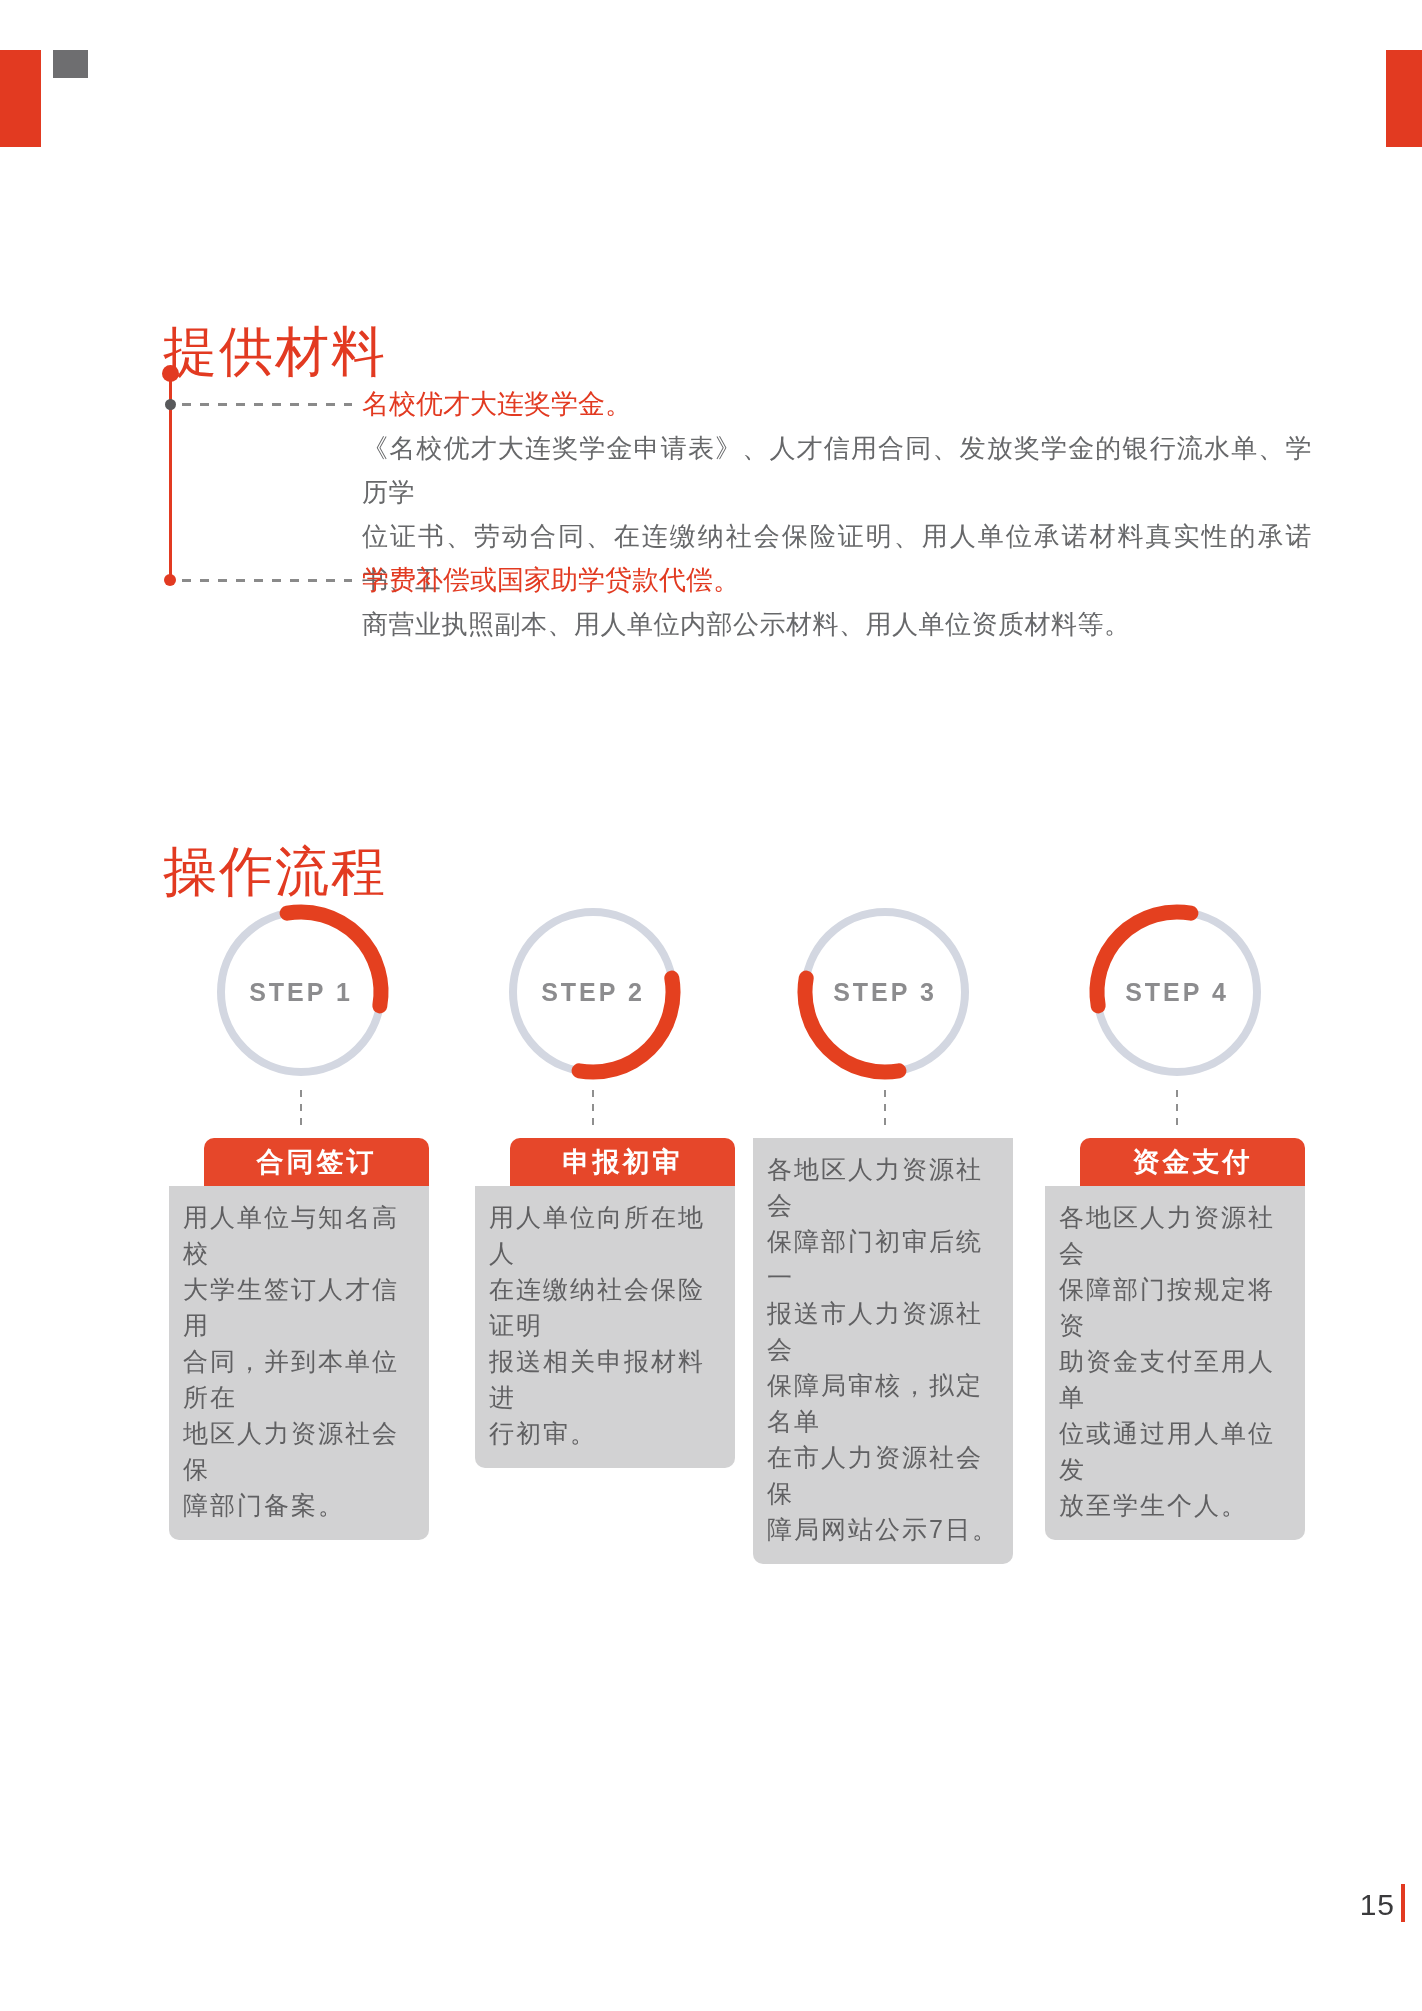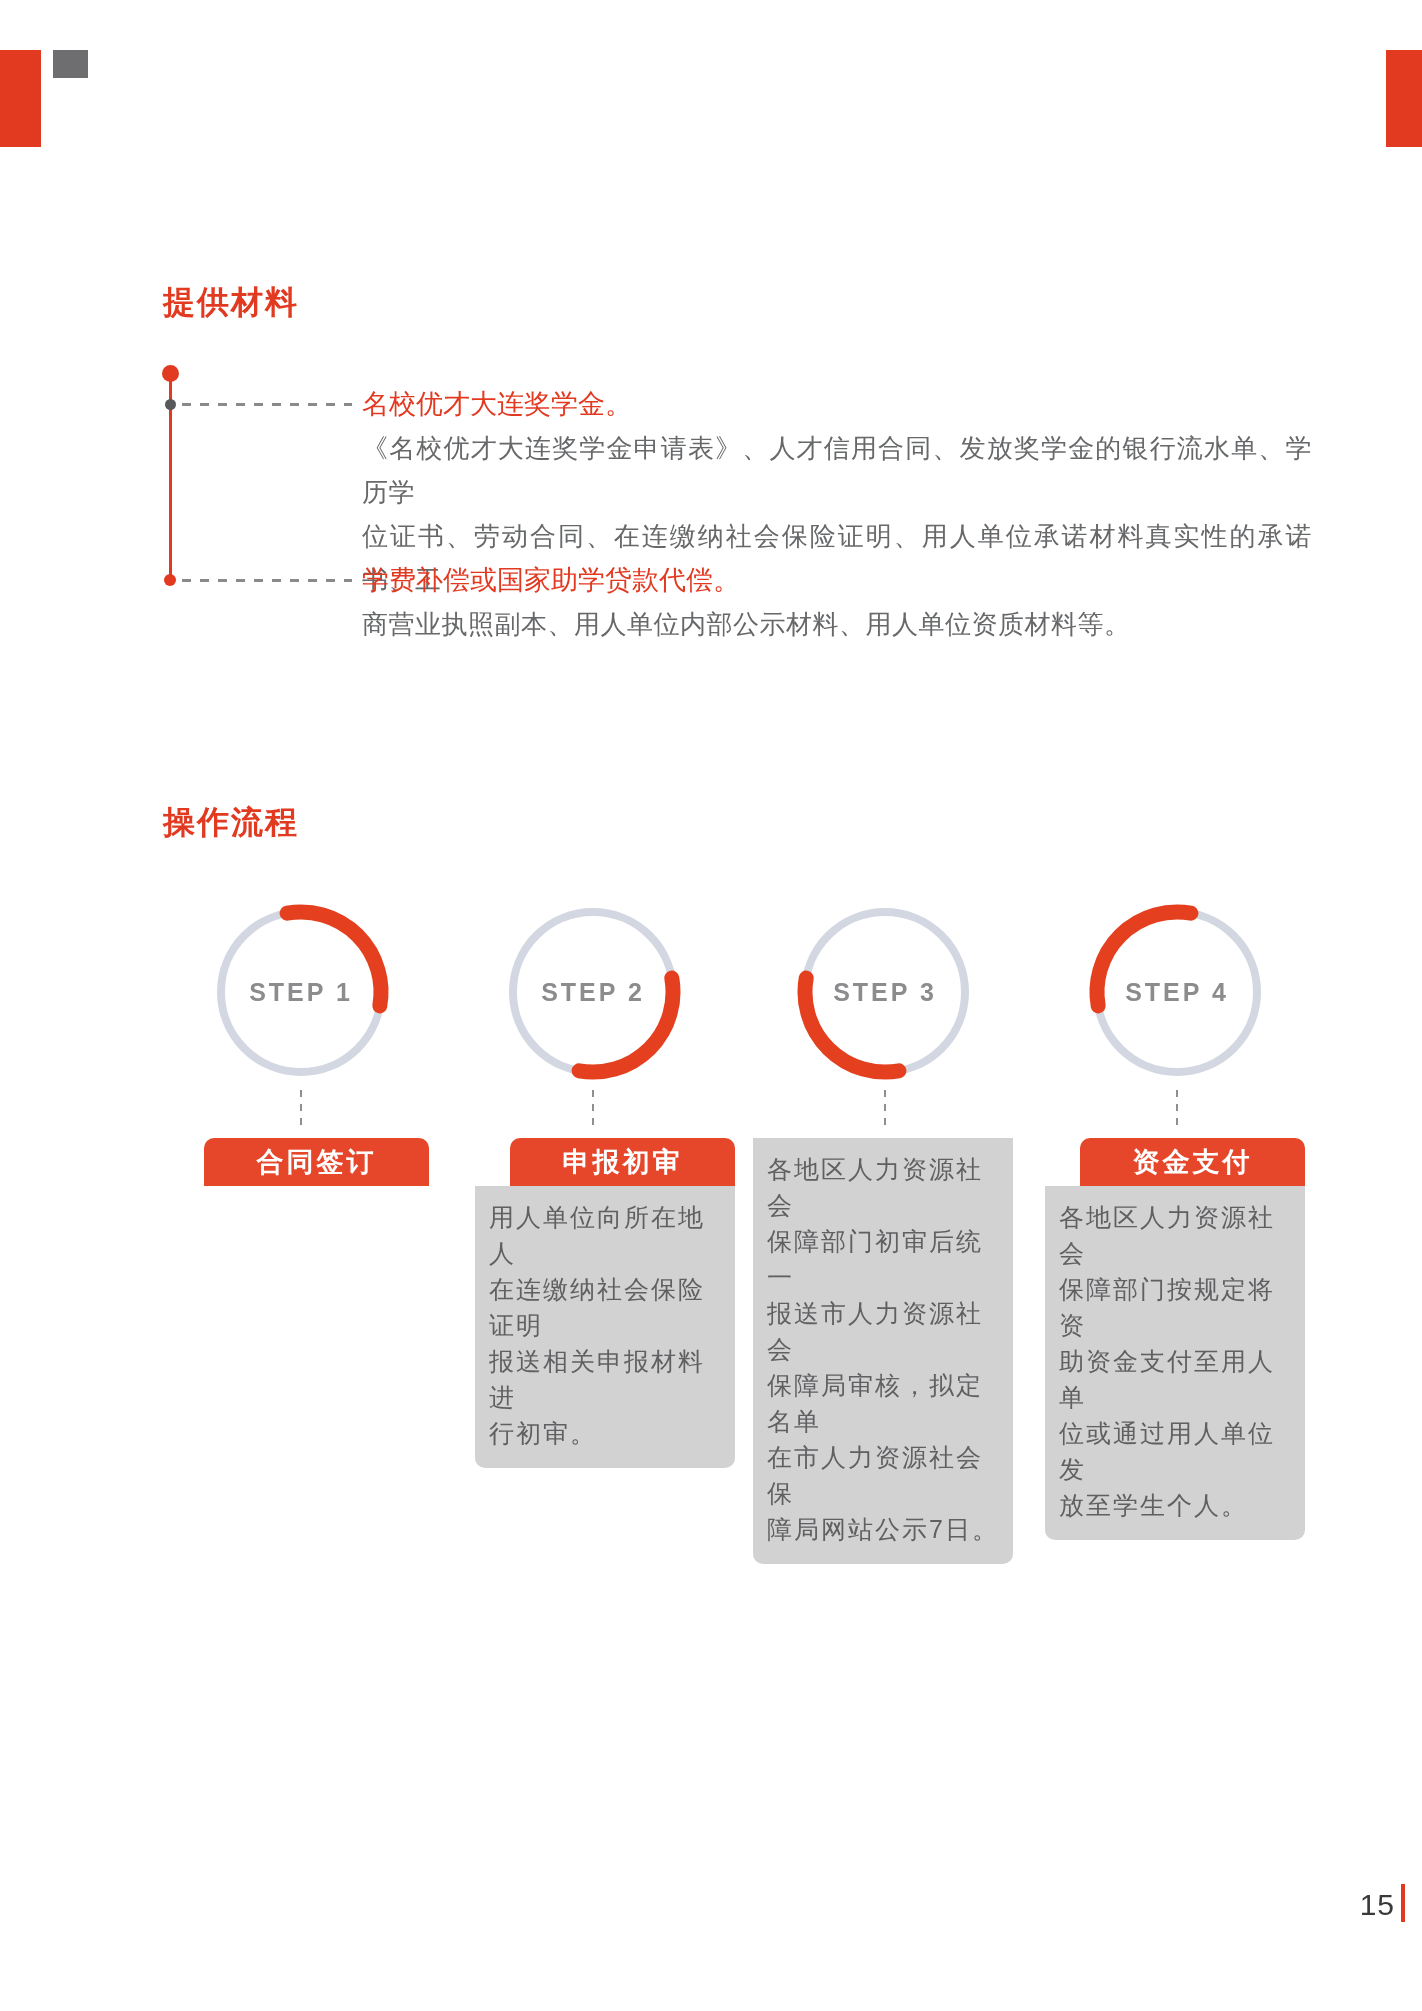--- a/index.html
+++ b/index.html
@@ -6,22 +6,23 @@
   #page{
     position:relative;width:1422px;height:2011px;background:#ffffff;overflow:hidden;
     font-family:"Liberation Sans","DejaVu Sans",sans-serif;
   }
   .abs{position:absolute;}
   
   .corner-red{background:#E23A21;}
   .corner-gray{background:#6E6E70;}
   
   .sec-title{
-    color:#E23A21;font-size:32px;font-weight:700;letter-spacing:2px;line-height:1;
+    color:#E23A21;font-size:54px;font-weight:400;letter-spacing:2px;line-height:1;
     white-space:nowrap;
+    margin-top:38px;
   }
   
   .tl-line{width:3px;background:#E23A21;}
   .dot{border-radius:50%;}
   .dot-red{background:#E23A21;}
   .dot-gray{background:#58595B;}
   .dash-h{height:3px;background:repeating-linear-gradient(to right,#8a8a8a 0 9px,transparent 9px 18px);}
   .dash-v{width:2px;background:repeating-linear-gradient(to bottom,#8f8f8f 0 7px,transparent 7px 14px);}
   .tl-heading{color:#E23A21;font-size:27px;line-height:1.2;white-space:nowrap;}
   .para{
@@ -98,20 +99,25 @@
     <text x="95" y="104" text-anchor="middle" class="step-label">STEP 4</text>
   </svg>
 
   <div class="abs dash-v" style="left:300px;top:1090px;height:42px;"></div>
   <div class="abs dash-v" style="left:592px;top:1090px;height:42px;"></div>
   <div class="abs dash-v" style="left:884px;top:1090px;height:42px;"></div>
   <div class="abs dash-v" style="left:1176px;top:1090px;height:42px;"></div>
 
   <div class="abs card" style="left:169px;top:1138px;">
     <div class="card-header">合同签订</div>
+    <div class="card-body">用人单位与知名高校
+大学生签订人才信用
+合同，并到本单位所在
+地区人力资源社会保
+障部门备案。</div>
   </div>
   <div class="abs card" style="left:461px;top:1138px;padding-left:14px;">
     <div class="card-header">申报初审</div>
     <div class="card-body">用人单位向所在地人
 在连缴纳社会保险证明
 报送相关申报材料进
 行初审。</div>
   </div>
   <div class="abs card" style="left:753px;top:1138px;">
     <div class="card-body">各地区人力资源社会

